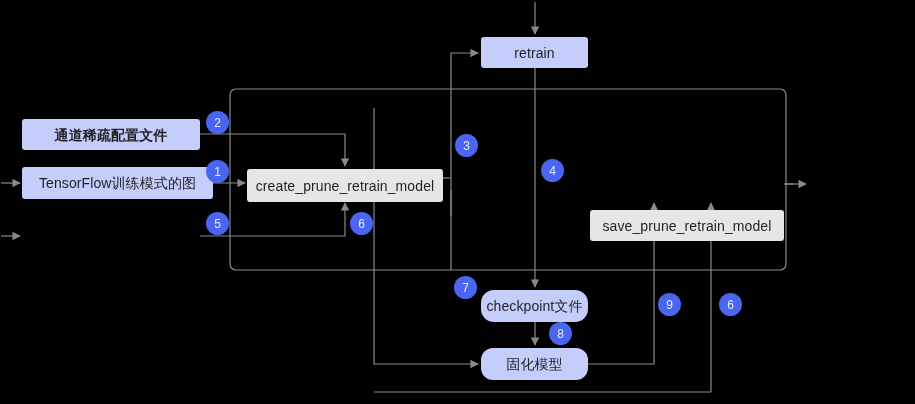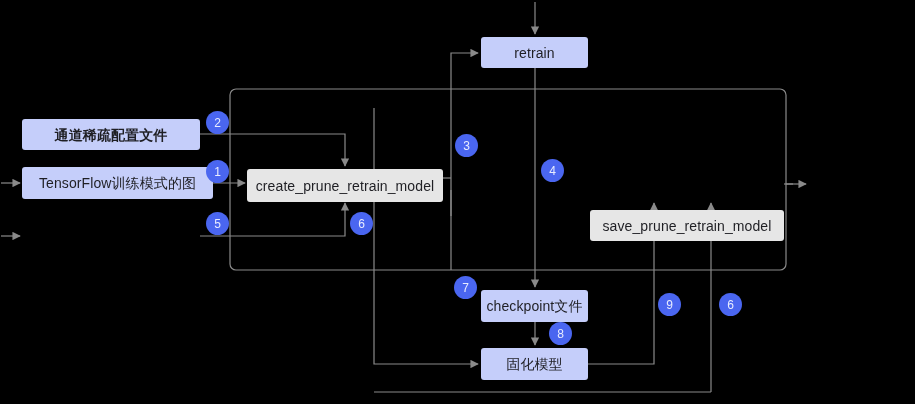--- a/index.html
+++ b/index.html
@@ -121,25 +121,25 @@
   </div>
 
   <div class="node grey" style="left:590px; top:169px; width:194px; height:31px;margin-top:41px;">
     <span>save_prune_retrain_model</span>
   </div>
 
   <div class="node blue" style="left:481px; top:37px; width:107px; height:31px;">
     <span>retrain</span>
   </div>
 
-  <div class="node blue" style="left:481px; top:290px; width:107px; height:32px;">
+  <div class="node blue" style="left:481px; top:290px; width:107px; height:32px;border-radius:13px;">
     <span>checkpoint文件</span>
   </div>
 
-  <div class="node blue" style="left:481px; top:348px; width:107px; height:32px;">
+  <div class="node blue" style="left:481px; top:348px; width:107px; height:32px;border-radius:12px;">
     <span>固化模型</span>
   </div>
 
   <div class="badge" style="left:206px; top:111px;">
     <span>2</span>
   </div>
   <div class="badge" style="left:206px; top:160px;">
     <span>1</span>
   </div>
   <div class="badge" style="left:206px; top:212px;">

